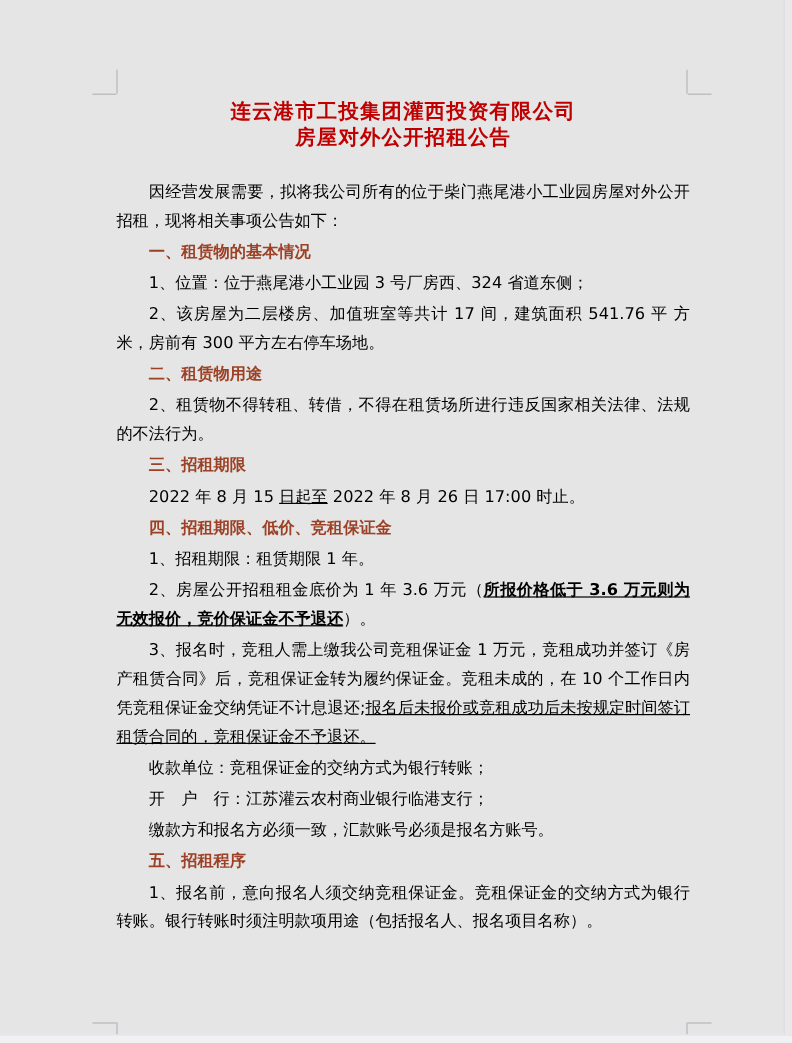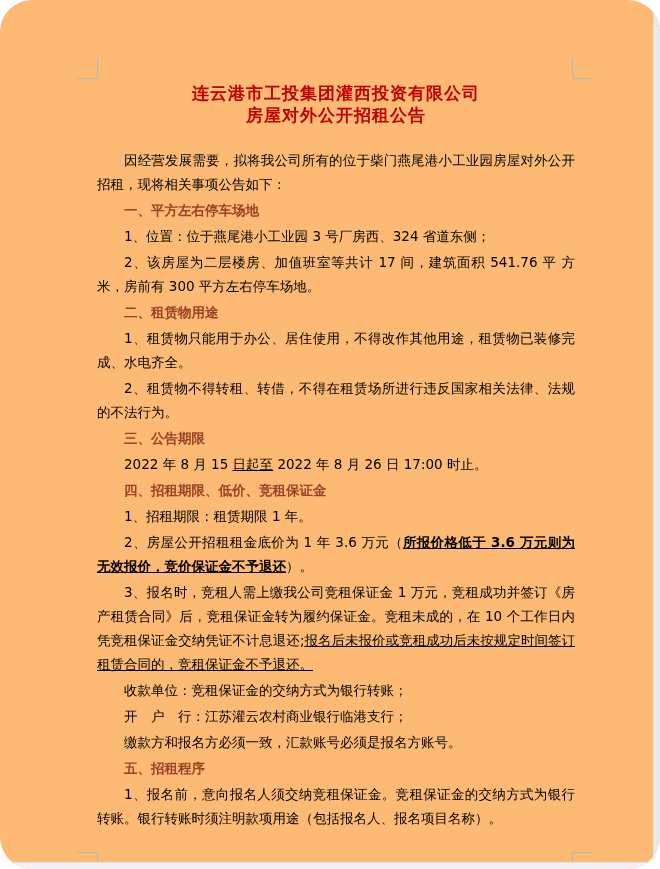--- a/index.html
+++ b/index.html
@@ -1,19 +1,18 @@
 <!DOCTYPE html>
 <html style="--title-color: #c00000; --heading-color: #9c4125; --body-color: #000000; --mark-color: #b4b7ba;"><head>
 <meta charset="utf-8">
 <style>
   html,body{margin:0;padding:0;background:#ffffff;}
   .stage{
-    position:relative;width:660px;height:869px;background:#fdba74;overflow:hidden;
+    position:relative;width:660px;height:869px;background:#e5e5e5;overflow:hidden;
     font-family:"DejaVu Sans",sans-serif;
-    border-radius:32px;
   }
   .content{position:absolute;left:95px;top:82px;width:482px;}
   .title-line{
     text-align:center;font-weight:bold;font-size:17px;line-height:22px;
     color:var(--title-color,#c00000);letter-spacing:1px;
   }
   .doc-body{
     margin-top:22px;font-size:13.5px;line-height:24px;color:var(--body-color,#000000);
     text-align:justify;text-justify:inter-ideograph;
   }
@@ -49,27 +48,26 @@
   <span class="mark m-bl-v"></span>
   <span class="mark m-bl-h"></span>
   <span class="mark m-br-v"></span>
   <span class="mark m-br-h"></span>
 
   <div class="content">
     <div class="title-line">连云港市工投集团灌西投资有限公司</div>
     <div class="title-line">房屋对外公开招租公告</div>
     <div class="doc-body">
         <p class="para"><span>因经营发展需要，拟将我公司所有的位于柴门燕尾港小工业园房屋对外公开招租，现将相关事项公告如下：</span></p>
-        <p class="heading"><span>一、平方左右停车场地</span></p>
+        <p class="heading"><span>一、租赁物的基本情况</span></p>
         <p class="para"><span>1、位置：位于燕尾港小工业园 3 号厂房西、324 省道东侧；</span></p>
         <p class="para"><span>2、该房屋为二层楼房、加值班室等共计 17 间，建筑面积 541.76 平  方米，房前有 300 平方左右停车场地。</span></p>
         <p class="heading"><span>二、租赁物用途</span></p>
-        <p class="para"><span>1、租赁物只能用于办公、居住使用，不得改作其他用途，租赁物已装修完成、水电齐全。</span></p>
         <p class="para"><span>2、租赁物不得转租、转借，不得在租赁场所进行违反国家相关法律、法规的不法行为。</span></p>
-        <p class="heading"><span>三、公告期限</span></p>
+        <p class="heading"><span>三、招租期限</span></p>
         <p class="para"><span>2022 年 8 月 15 </span><span class="u">日起至</span><span> 2022 年 8 月 26 日 17:00 时止。</span></p>
         <p class="heading"><span>四、招租期限、低价、竞租保证金</span></p>
         <p class="para"><span>1、招租期限：租赁期限 1 年。</span></p>
         <p class="para"><span>2、房屋公开招租租金底价为 1 年 3.6 万元（</span><span class="bu">所报价格低于 3.6 万元则为无效报价，竞价保证金不予退还</span><span>）。</span></p>
         <p class="para"><span>3、报名时，竞租人需上缴我公司竞租保证金 1 万元，竞租成功并签订《房产租赁合同》后，竞租保证金转为履约保证金。竞租未成的，在 10 个工作日内凭竞租保证金交纳凭证不计息退还;</span><span class="u">报名后未报价或竞租成功后未按规定时间签订租赁合同的，竞租保证金不予退还。</span></p>
         <p class="para"><span>收款单位：竞租保证金的交纳方式为银行转账；</span></p>
         <p class="para"><span>开　户　行：江苏灌云农村商业银行临港支行；</span></p>
         <p class="para"><span>缴款方和报名方必须一致，汇款账号必须是报名方账号。</span></p>
         <p class="heading"><span>五、招租程序</span></p>
         <p class="para"><span>1、报名前，意向报名人须交纳竞租保证金。竞租保证金的交纳方式为银行转账。银行转账时须注明款项用途（包括报名人、报名项目名称）。</span></p>

